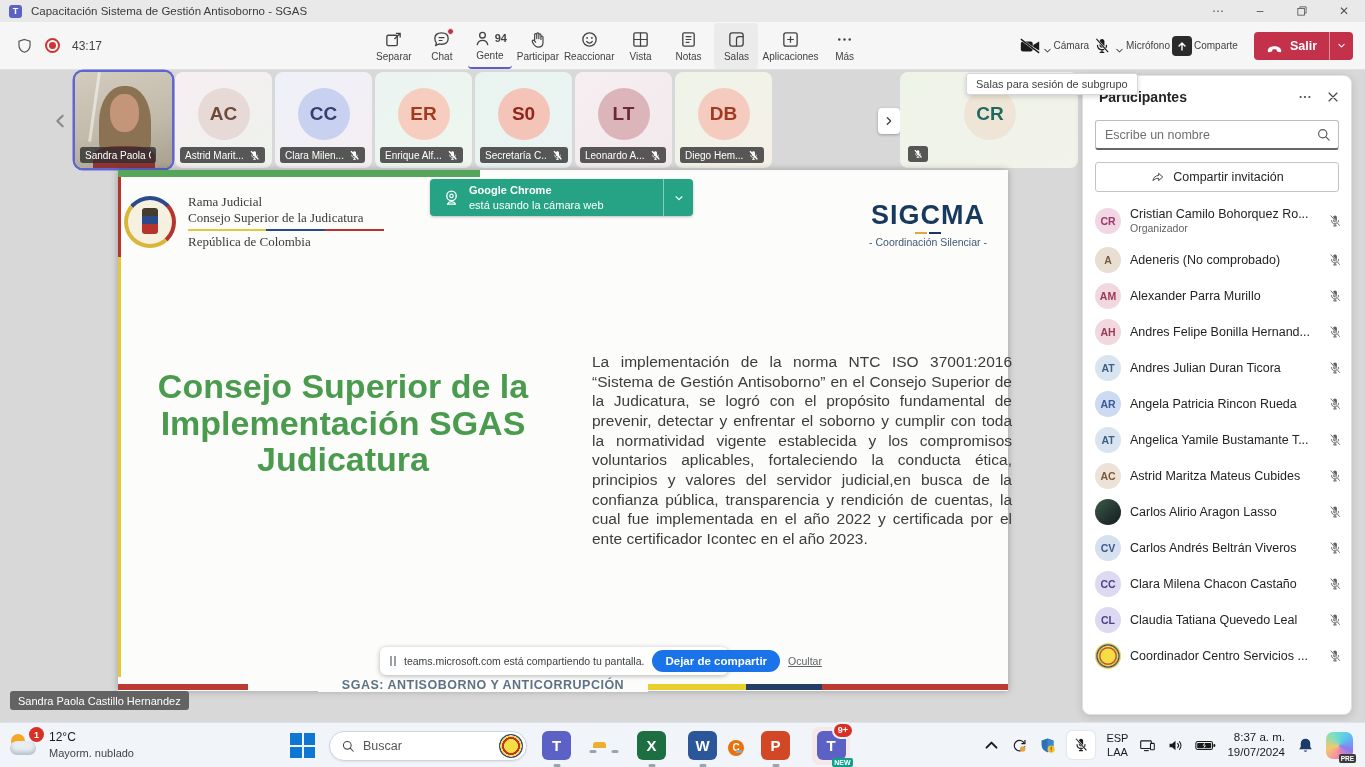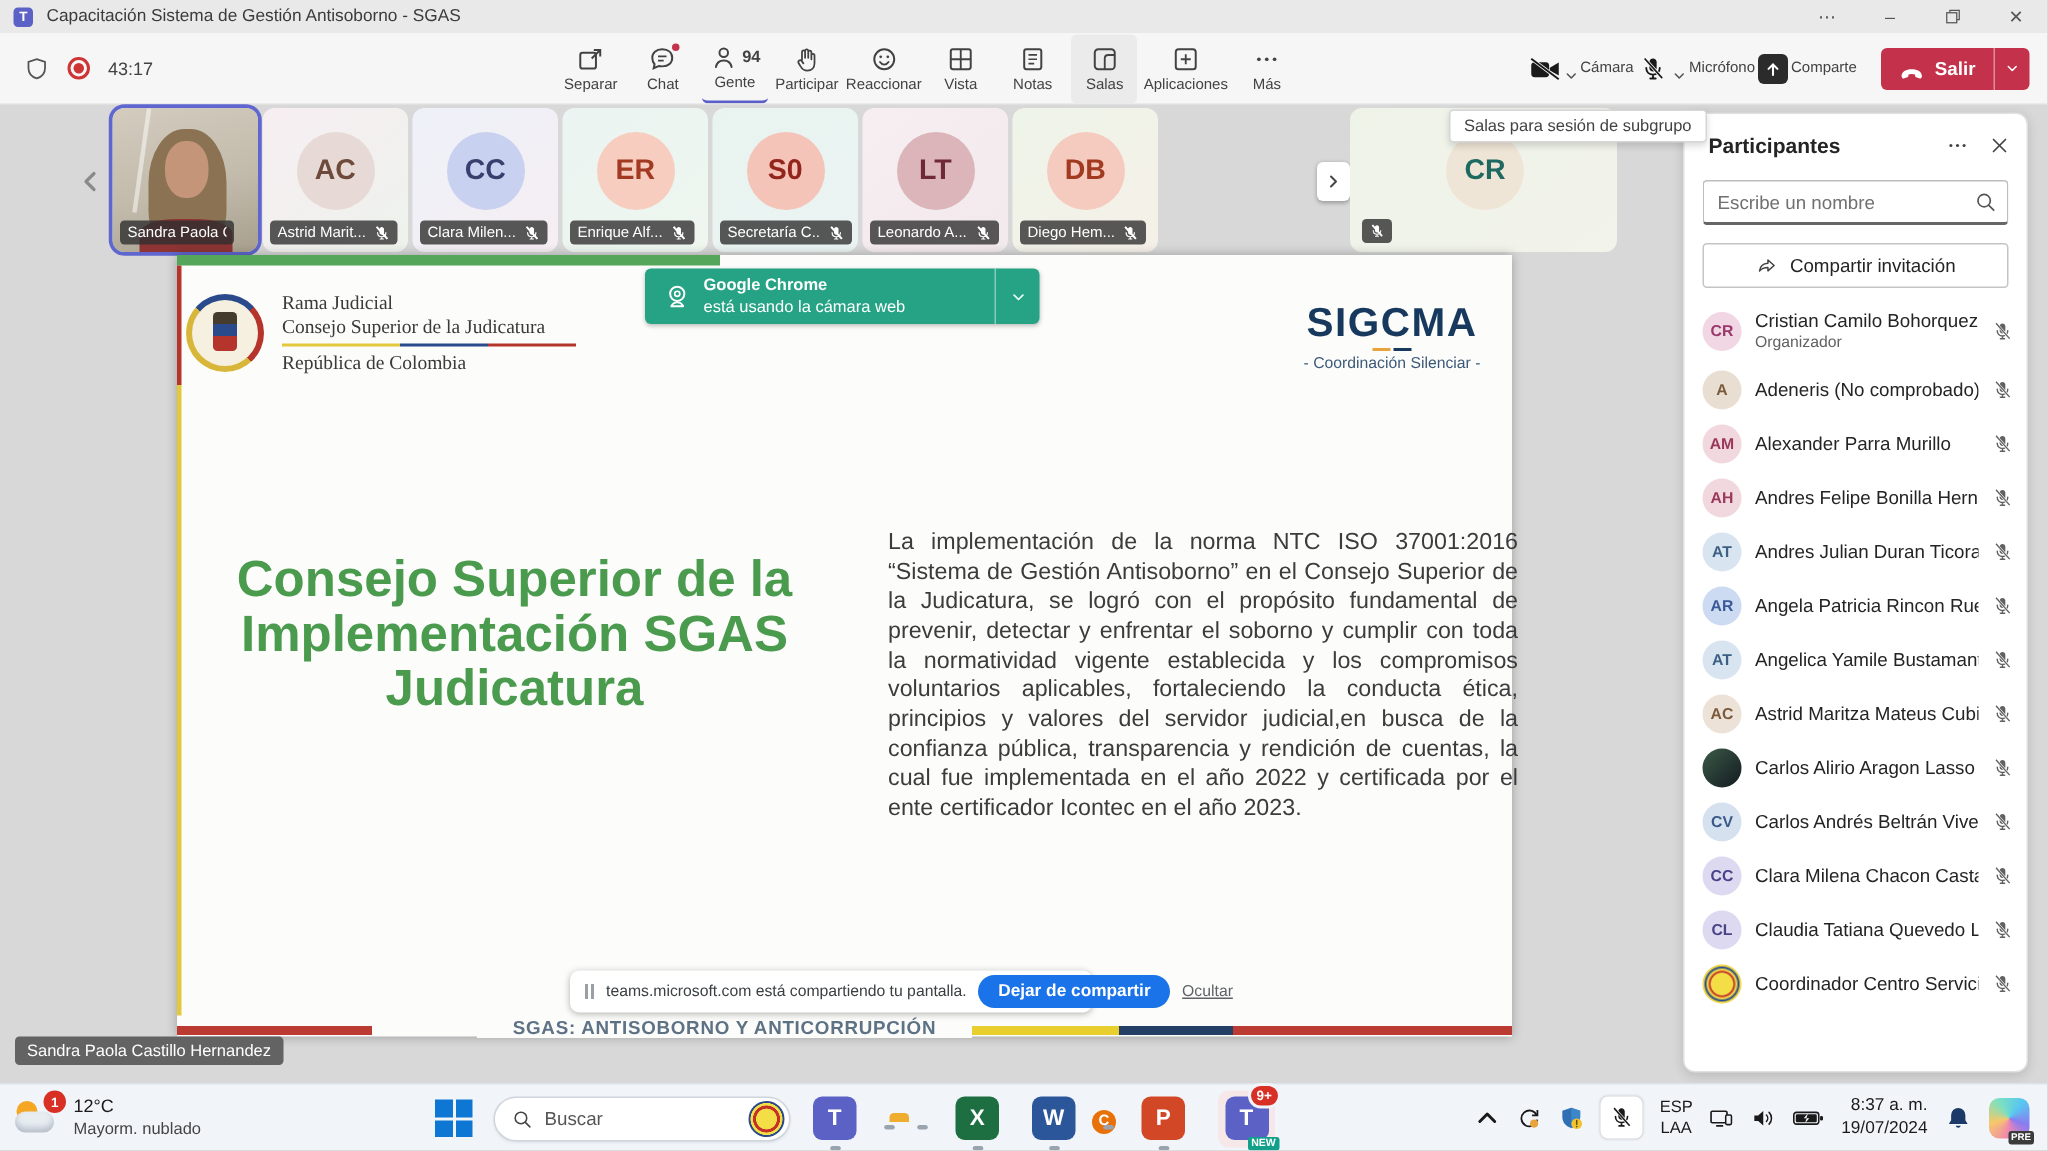--- a/index.html
+++ b/index.html
@@ -90,21 +90,21 @@
   .pause-ic{display:flex;gap:2px}
   .pause-ic i{width:2px;height:10px;background:#9aa0a6;display:block}
   .sb-text{font-size:10.5px;color:#3c4043;white-space:nowrap}
   .sb-btn{background:#1a73e8;color:#fff;font-size:11.5px;font-weight:bold;border-radius:14px;padding:5px 13px;white-space:nowrap}
   .sb-hide{font-size:10.5px;color:#5f6368;text-decoration:underline}
   .footer-text{position:absolute;left:200px;top:508px;width:330px;text-align:center;font-size:12.5px;font-weight:bold;color:#5e7285;letter-spacing:.5px;background:#fcfcfb;z-index:2}
   .fbar{position:absolute;top:514px;height:6px}
   .sandra-tip{position:absolute;left:10px;top:691px;background:#636363;color:#fff;font-size:11px;padding:3.5px 8px;border-radius:3px;white-space:nowrap;z-index:8}
 
   
-  .panel{position:absolute;right:13px;top:75px;width:230px;height:640px;background:#fff;border:1px solid #e0e0e0;border-radius:8px;box-shadow:0 2px 8px rgba(0,0,0,.14);display:flex;flex-direction:column;overflow:hidden;z-index:20}
+  .panel{position:absolute;right:13px;top:75px;width:270px;height:640px;background:#fff;border:1px solid #e0e0e0;border-radius:8px;box-shadow:0 2px 8px rgba(0,0,0,.14);display:flex;flex-direction:column;overflow:hidden;z-index:20}
   .p-head{display:flex;align-items:center;padding:13px 10px 9px 16px}
   .p-title{font-size:14px;font-weight:bold;color:#242424;flex:1}
   .p-head .hic{width:16px;height:16px;color:#424242;margin-left:12px}
   .p-search{margin:6px 12px 3px;position:relative}
   .p-search input{width:100%;height:30px;border:1px solid #bdbdbd;border-bottom:2px solid #666;border-radius:3px;padding:0 30px 0 9px;font-size:12.5px;font-family:"Liberation Sans",sans-serif;color:#242424;outline:none}
   .p-search input::placeholder{color:#707070}
   .p-search .sic{position:absolute;right:8px;top:7px;width:15px;height:15px;color:#555}
   .invite{margin:9px 12px 4px;height:30px;border:1px solid #c4c4c4;border-radius:3px;background:#fff;display:flex;align-items:center;justify-content:center;gap:8px;font-size:12.5px;color:#242424}
   .invite .iic{width:15px;height:15px;color:#424242}
   .section{display:flex;align-items:center;gap:5px;padding:9px 12px 4px 12px}

